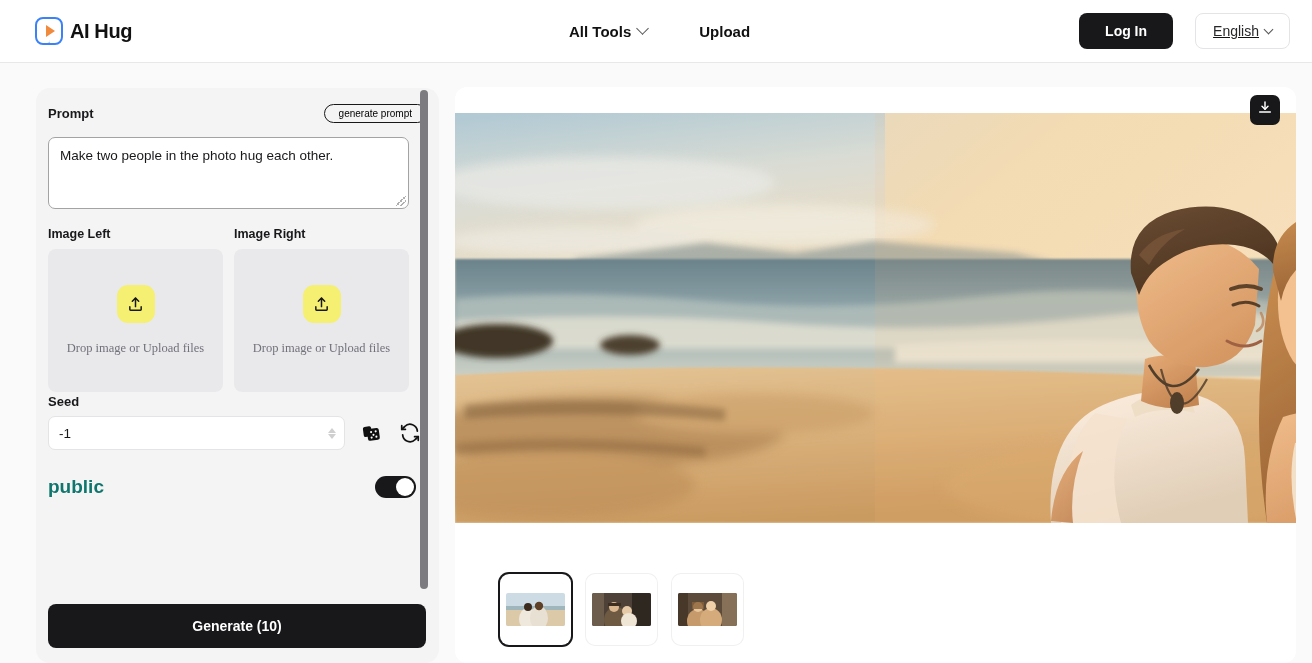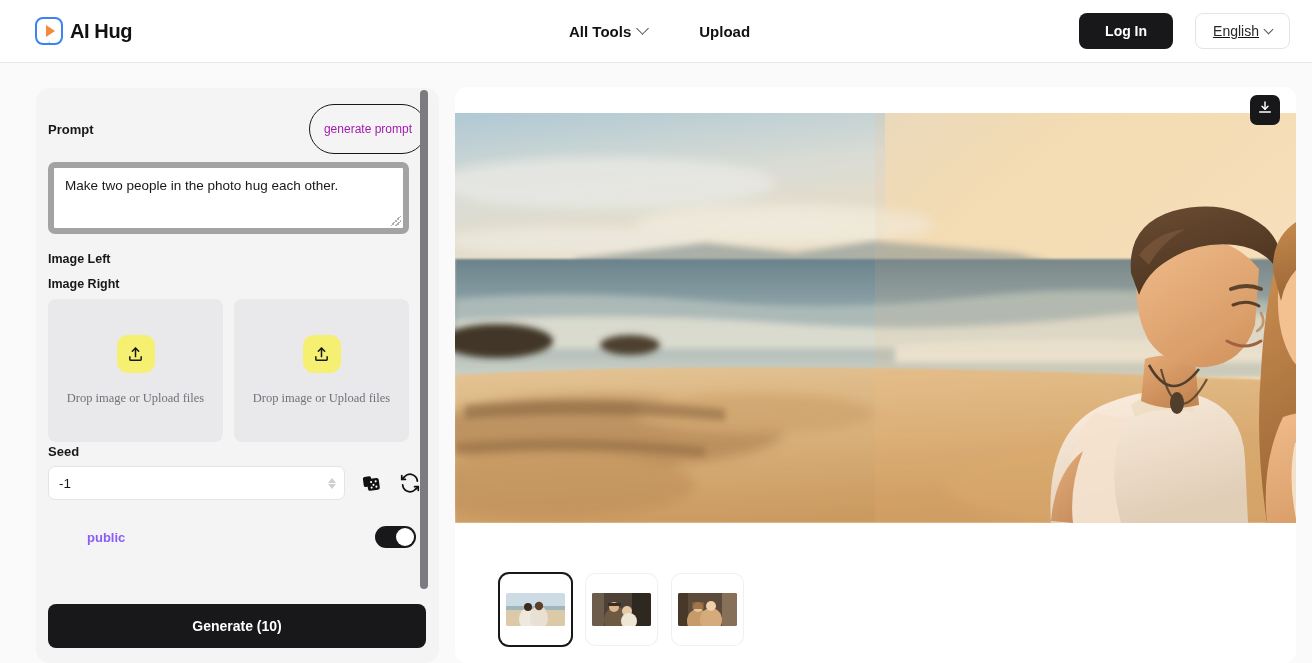--- a/index.html
+++ b/index.html
@@ -73,37 +73,37 @@
     width: 403px; height: 575px;
     background: #f4f4f5; border-radius: 14px;
     overflow: hidden;
   }
   .left-scroll { position: absolute; left: 0; top: 0; width: 403px; height: 500px; padding: 16px 12px 0 12px; }
 
   .row-label { display: flex; align-items: center; justify-content: space-between; }
   .field-label { font-size: 13px; font-weight: 700; color: #18181b; }
   .genprompt-btn {
     background: #f4f4f5; border: 1.6px solid #18181b; border-radius: 999px;
-    font-size: 12px; color: #a21caf; padding: 17px 14px; cursor: pointer;
+    font-size: 10px; color: #000000; padding: 3px 14px; cursor: pointer;
     font-family: inherit;
   }
   .prompt-box {
-    margin-top: 8px; width: 361px; height: 72px;
-    background: #fff; border: 6px solid #a3a3a3; border-radius: 7px;
+    margin-top: 14px; width: 361px; height: 72px;
+    background: #fff; border: 1px solid #a3a3a3; border-radius: 7px;
     padding: 9px 11px; font-size: 13.5px; color: #18181b; line-height: 1.35;
     position: relative; overflow: hidden;
   }
   .resize-grip {
     position: absolute; right: 2px; bottom: 2px; width: 10px; height: 10px;
     background:
       linear-gradient(135deg, transparent 45%, #b0b0b0 45%, #b0b0b0 55%, transparent 55%),
       linear-gradient(135deg, transparent 70%, #b0b0b0 70%, #b0b0b0 80%, transparent 80%);
   }
 
-  .imgs-labels { display: flex; gap: 11px; margin-top: 18px; flex-direction: column; }
+  .imgs-labels { display: flex; gap: 11px; margin-top: 18px; }
   .imgs-labels > div { width: 175px; font-size: 12.5px; font-weight: 700; color: #18181b; }
   .drops { display: flex; gap: 11px; margin-top: 8px; font-family: Liberation Serif, serif; }
   .drop {
     width: 175px; height: 143px; background: #e9e9ec; border-radius: 8px;
     display: flex; flex-direction: column; align-items: center; justify-content: center;
     gap: 18px; cursor: pointer;
   }
   .up-badge {
     width: 38px; height: 38px; border-radius: 11px; background: #f5ef72;
     display: flex; align-items: center; justify-content: center;
@@ -122,21 +122,21 @@
   .stepper { position: absolute; right: 8px; display: flex; flex-direction: column; gap: 1px; opacity: .35; }
   .stepper i { display: block; width: 0; height: 0; border-left: 4px solid transparent; border-right: 4px solid transparent; }
   .stepper i.up { border-bottom: 5px solid #777; }
   .stepper i.down { border-top: 5px solid #777; }
   .icon-btn { cursor: pointer; display: flex; align-items: center; }
 
   .public-row {
     display: flex; align-items: center; justify-content: space-between;
     width: 368px; margin-top: 26px;
   }
-  .public-label { font-size: 13px; font-weight: 700; color: #8b5cf6; margin-left: 39px; }
+  .public-label { font-size: 19px; font-weight: 700; color: #0f766e; }
   .toggle {
     width: 41px; height: 22px; border-radius: 999px; background: #18181b;
     position: relative; cursor: pointer;
   }
   .toggle .knob {
     position: absolute; top: 2px; right: 2px; width: 18px; height: 18px;
     border-radius: 50%; background: #fff;
   }
 
   .scrollbar {

